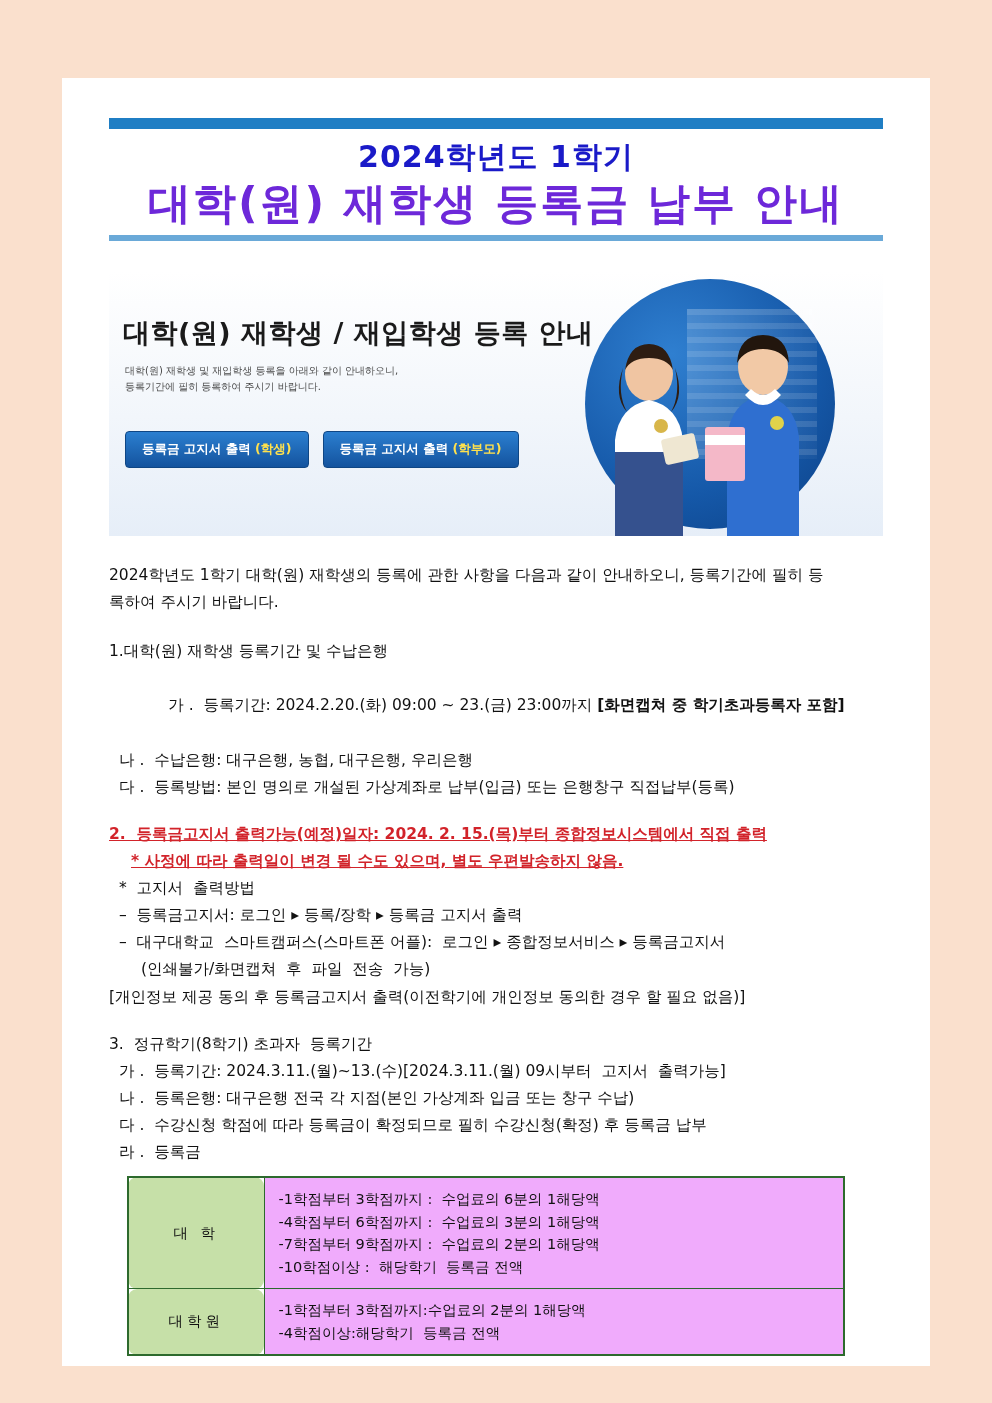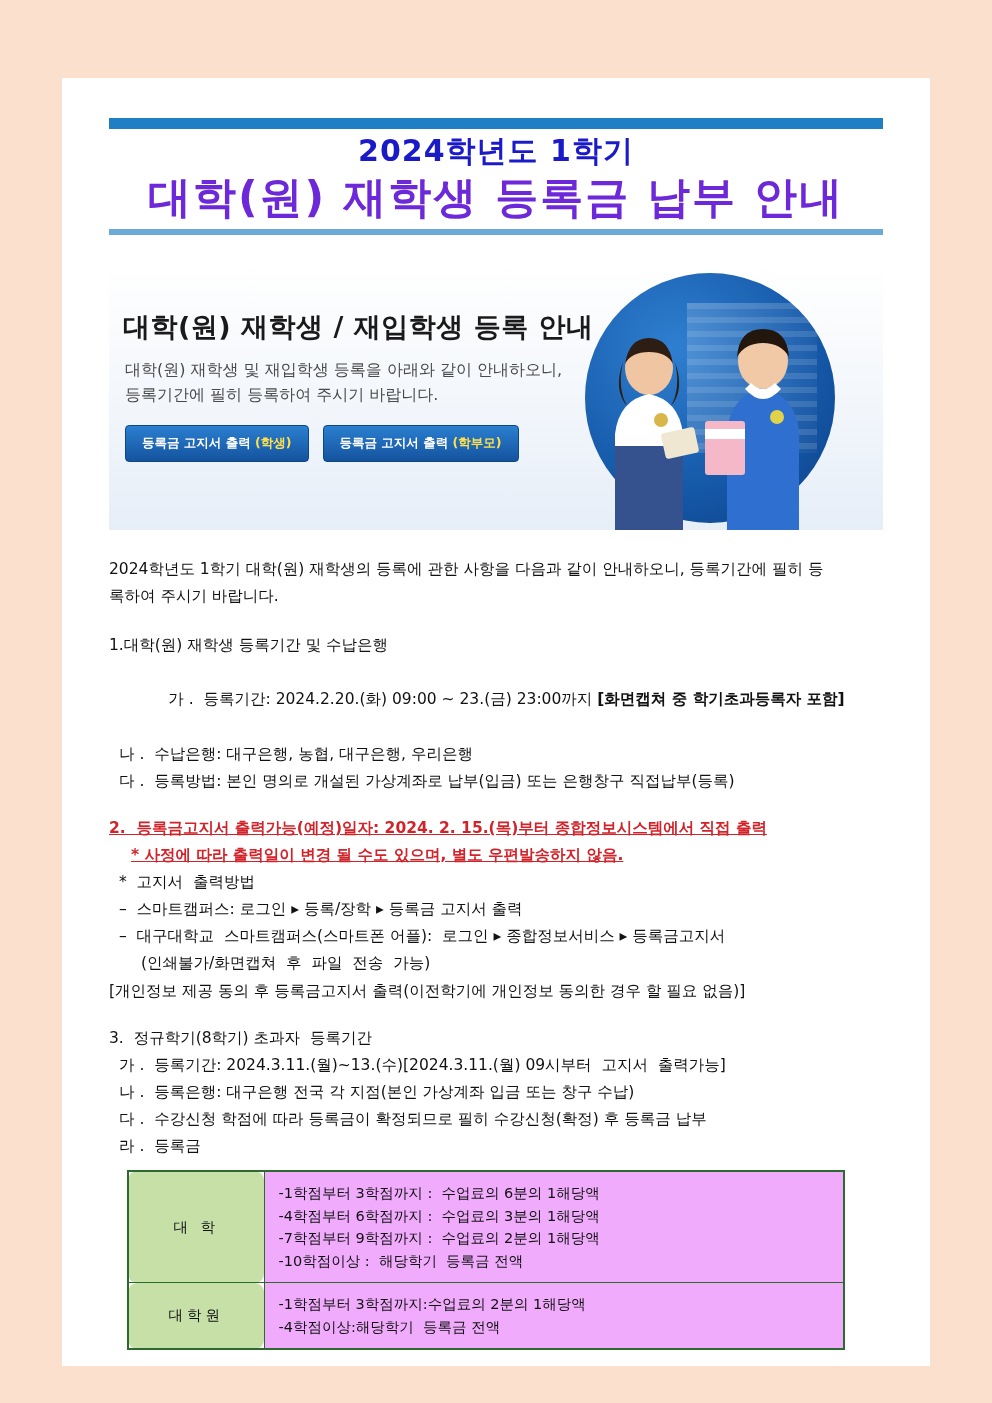--- a/index.html
+++ b/index.html
@@ -37,21 +37,21 @@
     background: #6aa9d8;
     width: 774px;
     margin: 4px auto 0 auto;
   }
   .title-year {
     text-align: center;
     color: #1a1ac8;
     font-size: 30px;
     font-weight: bold;
     letter-spacing: 1px;
-    margin-top: 4px;
+    margin-top: 10px;
     line-height: 1.2;
   }
   .title-main {
     text-align: center;
     color: #6d28d9;
     font-size: 43px;
     font-weight: bold;
     letter-spacing: 2px;
     line-height: 1.25;
     margin-top: 2px;
@@ -92,21 +92,21 @@
     top: 44px;
     font-size: 27px;
     font-weight: bold;
     color: #1a1a1a;
     letter-spacing: .5px;
   }
   .banner-sub {
     position: absolute;
     left: 16px;
     top: 92px;
-    font-size: 16px;
+    font-size: 10px;
     color: #4a4a4a;
     line-height: 1.6;
   }
   .banner-buttons {
     position: absolute;
     left: 16px;
     top: 160px;
     display: flex;
     gap: 14px;
   }
@@ -238,21 +238,21 @@
           <span>가 .  등록기간: 2024.2.20.(화) 09:00 ~ 23.(금) 23:00까지 </span><span class="bold">[화면캡쳐 중 학기초과등록자 포함]</span>
         </div>
         <div class="line indent1">나 .  수납은행: 대구은행, 농협, 대구은행, 우리은행</div>
         <div class="line indent1">다 .  등록방법: 본인 명의로 개설된 가상계좌로 납부(입금) 또는 은행창구 직접납부(등록)</div>
       </div>
 
       <div class="sec">
         <div class="line red-underline">2.  등록금고지서 출력가능(예정)일자: 2024. 2. 15.(목)부터 종합정보시스템에서 직접 출력</div>
         <div class="line red-underline indent2">* 사정에 따라 출력일이 변경 될 수도 있으며, 별도 우편발송하지 않음.</div>
         <div class="line indent1">*  고지서  출력방법</div>
-        <div class="line indent1">–  스마트캠퍼스: 로그인 ▸ 등록/장학 ▸ 등록금 고지서 출력</div>
+        <div class="line indent1">–  등록금고지서: 로그인 ▸ 등록/장학 ▸ 등록금 고지서 출력</div>
         <div class="line indent1">–  대구대학교  스마트캠퍼스(스마트폰 어플):  로그인 ▸ 종합정보서비스 ▸ 등록금고지서</div>
         <div class="line indent3">(인쇄불가/화면캡쳐  후  파일  전송  가능)</div>
         <div class="line">[개인정보 제공 동의 후 등록금고지서 출력(이전학기에 개인정보 동의한 경우 할 필요 없음)]</div>
       </div>
 
       <div class="sec">
         <div class="line">3.  정규학기(8학기) 초과자  등록기간</div>
         <div class="line indent1">가 .  등록기간: 2024.3.11.(월)~13.(수)[2024.3.11.(월) 09시부터  고지서  출력가능]</div>
         <div class="line indent1">나 .  등록은행: 대구은행 전국 각 지점(본인 가상계좌 입금 또는 창구 수납)</div>
         <div class="line indent1">다 .  수강신청 학점에 따라 등록금이 확정되므로 필히 수강신청(확정) 후 등록금 납부</div>

